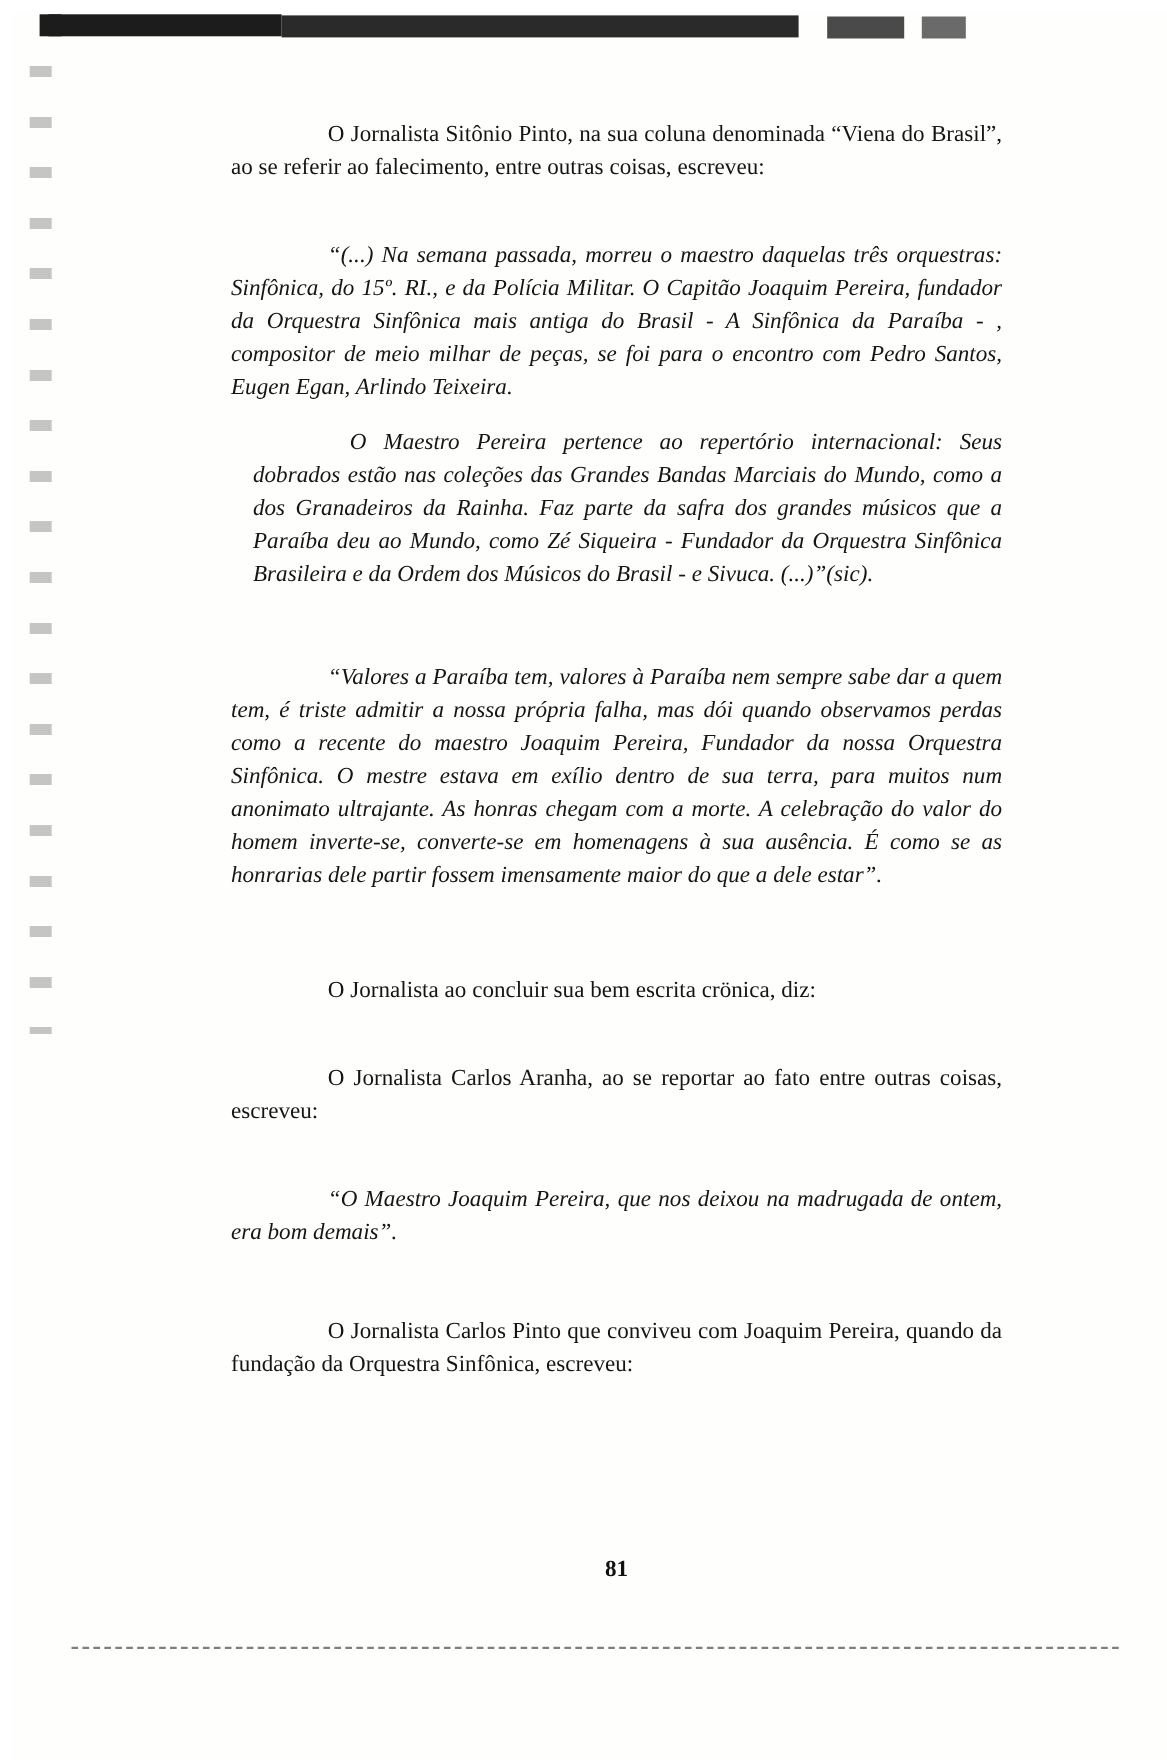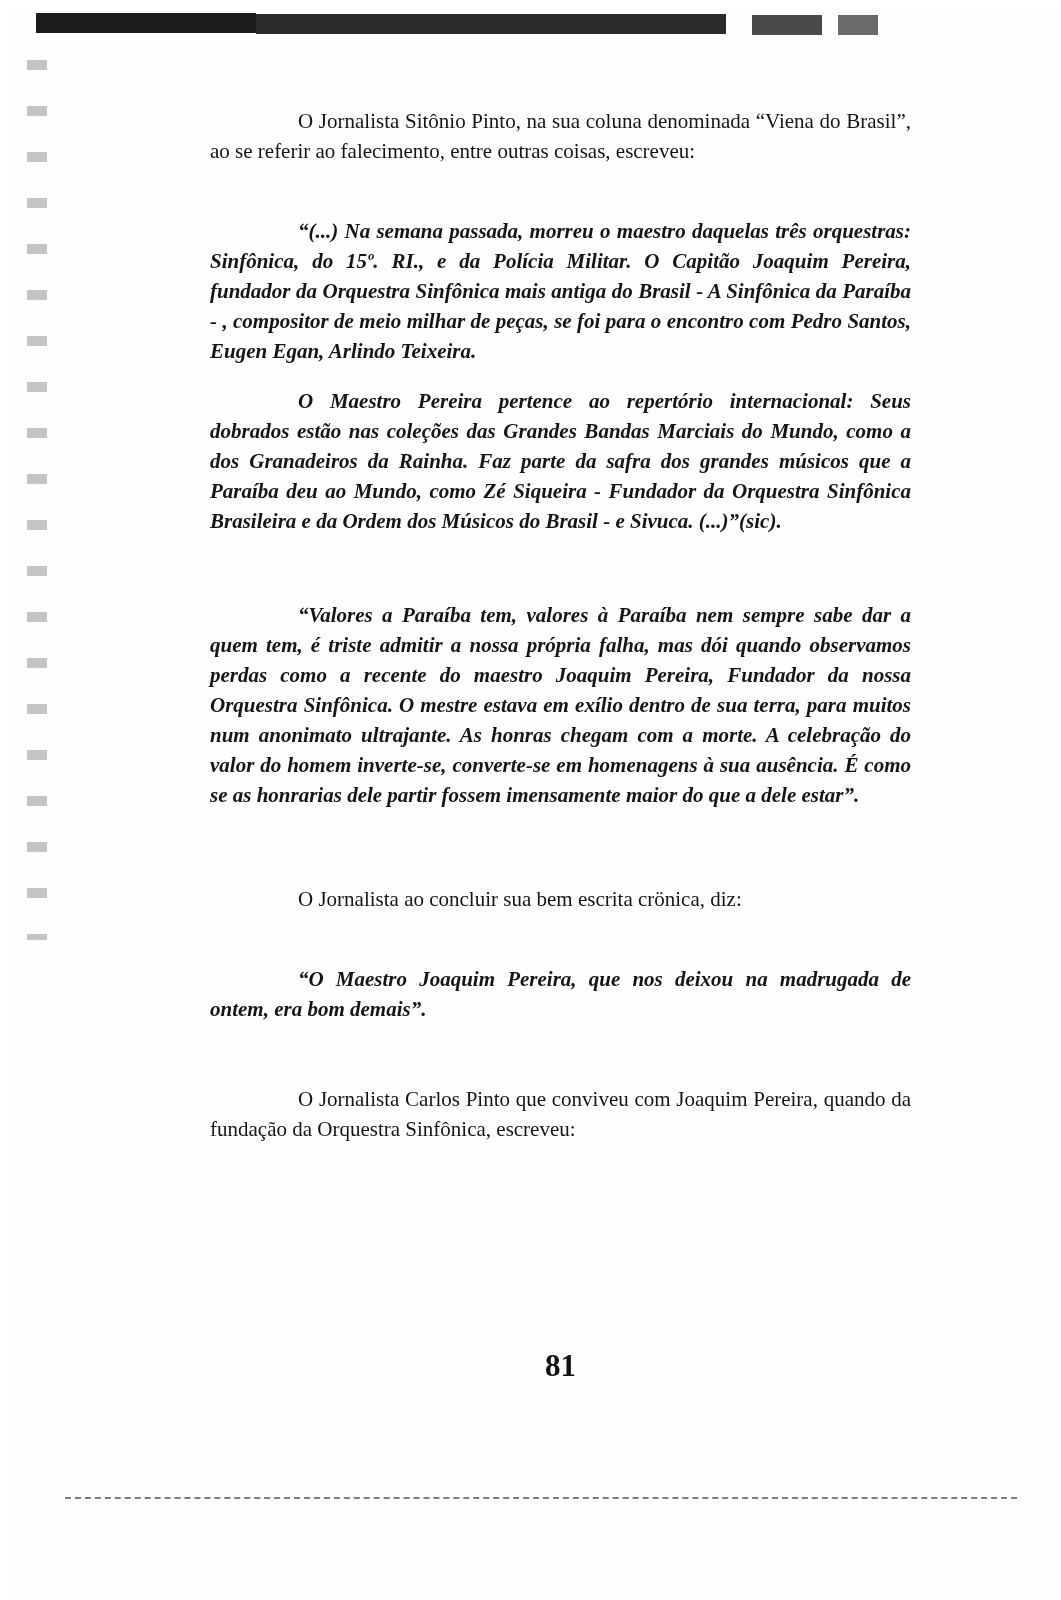--- a/index.html
+++ b/index.html
@@ -38,38 +38,38 @@
 
   
   .content { padding: 66px 130px 0 170px; }
 
   p.para {
     font-size: 21px;
     line-height: 30px;
     text-align: justify;
     text-indent: 88px;
   }
-  p.quote { font-style: italic; font-weight: bold; }
+  p.quote { font-style: italic; }
 
   .mb30 { margin-bottom: 30px; }
   .mb0  { margin-bottom: 0; }
-  .mb44 { margin-bottom: 44px; }
+  .mb44 { margin-bottom: 44px; margin-left: 20px; }
   .mb54 { margin-bottom: 54px; }
   .mb40 { margin-bottom: 40px; }
 
   .page-number {
     margin-top: 48px;
     width: 761px;      
     margin-left: 170px;
     text-align: center;
-    font-size: 31px;
+    font-size: 21px;
     font-weight: bold;
     color: #111;
     position: absolute;
-    top: 1280px;
+    top: 1346px;
     left: 0;
   }
 </style>
 </head>
 <body>
 
 <div class="scan-page">
 
   <div class="artifact-top">
     <div class="tick"></div>
@@ -80,20 +80,21 @@
   </div>
 
   <div class="artifact-left"></div>
 
   <main class="content">
     <p class="para mb30">O Jornalista Sitônio Pinto, na sua coluna denominada “Viena do Brasil”, ao se referir ao falecimento, entre outras coisas, escreveu:</p>
     <p class="para quote mb0">“(...) Na semana passada, morreu o maestro daquelas três orquestras: Sinfônica, do 15º. RI., e da Polícia Militar. O Capitão Joaquim Pereira, fundador da Orquestra Sinfônica mais antiga do Brasil - A Sinfônica da Paraíba - , compositor de meio milhar de peças, se foi para o encontro com Pedro Santos, Eugen Egan, Arlindo Teixeira.</p>
     <p class="para quote mb44">O Maestro Pereira pertence ao repertório internacional: Seus dobrados estão nas coleções das Grandes Bandas Marciais do Mundo, como a dos Granadeiros da Rainha. Faz parte da safra dos grandes músicos que a Paraíba deu ao Mundo, como Zé Siqueira - Fundador da Orquestra Sinfônica Brasileira e da Ordem dos Músicos do Brasil - e Sivuca. (...)”(sic).</p>
     <p class="para quote mb54">“Valores a Paraíba tem, valores à Paraíba nem sempre sabe dar a quem tem, é triste admitir a nossa própria falha, mas dói quando observamos perdas como a recente do maestro Joaquim Pereira, Fundador da nossa Orquestra Sinfônica. O mestre estava em exílio dentro de sua terra, para muitos num anonimato ultrajante. As honras chegam com a morte. A celebração do valor do homem inverte-se,  converte-se em homenagens à sua ausência. É como se as honrarias dele partir fossem imensamente maior do que a dele estar”.</p>
     <p class="para mb30">O Jornalista ao concluir sua bem escrita crönica, diz:</p>
+    <p class="para mb30">O Jornalista Carlos Aranha, ao se reportar ao fato entre outras coisas, escreveu:</p>
     <p class="para quote mb40">“O Maestro Joaquim Pereira, que nos deixou na madrugada de ontem, era bom demais”.</p>
     <p class="para mb0">O Jornalista Carlos Pinto que conviveu com Joaquim Pereira, quando da fundação da Orquestra Sinfônica, escreveu:</p>
   </main>
 
   <div class="page-number">81</div>
 
   <div class="artifact-bottom"></div>
 
 </div>
 

